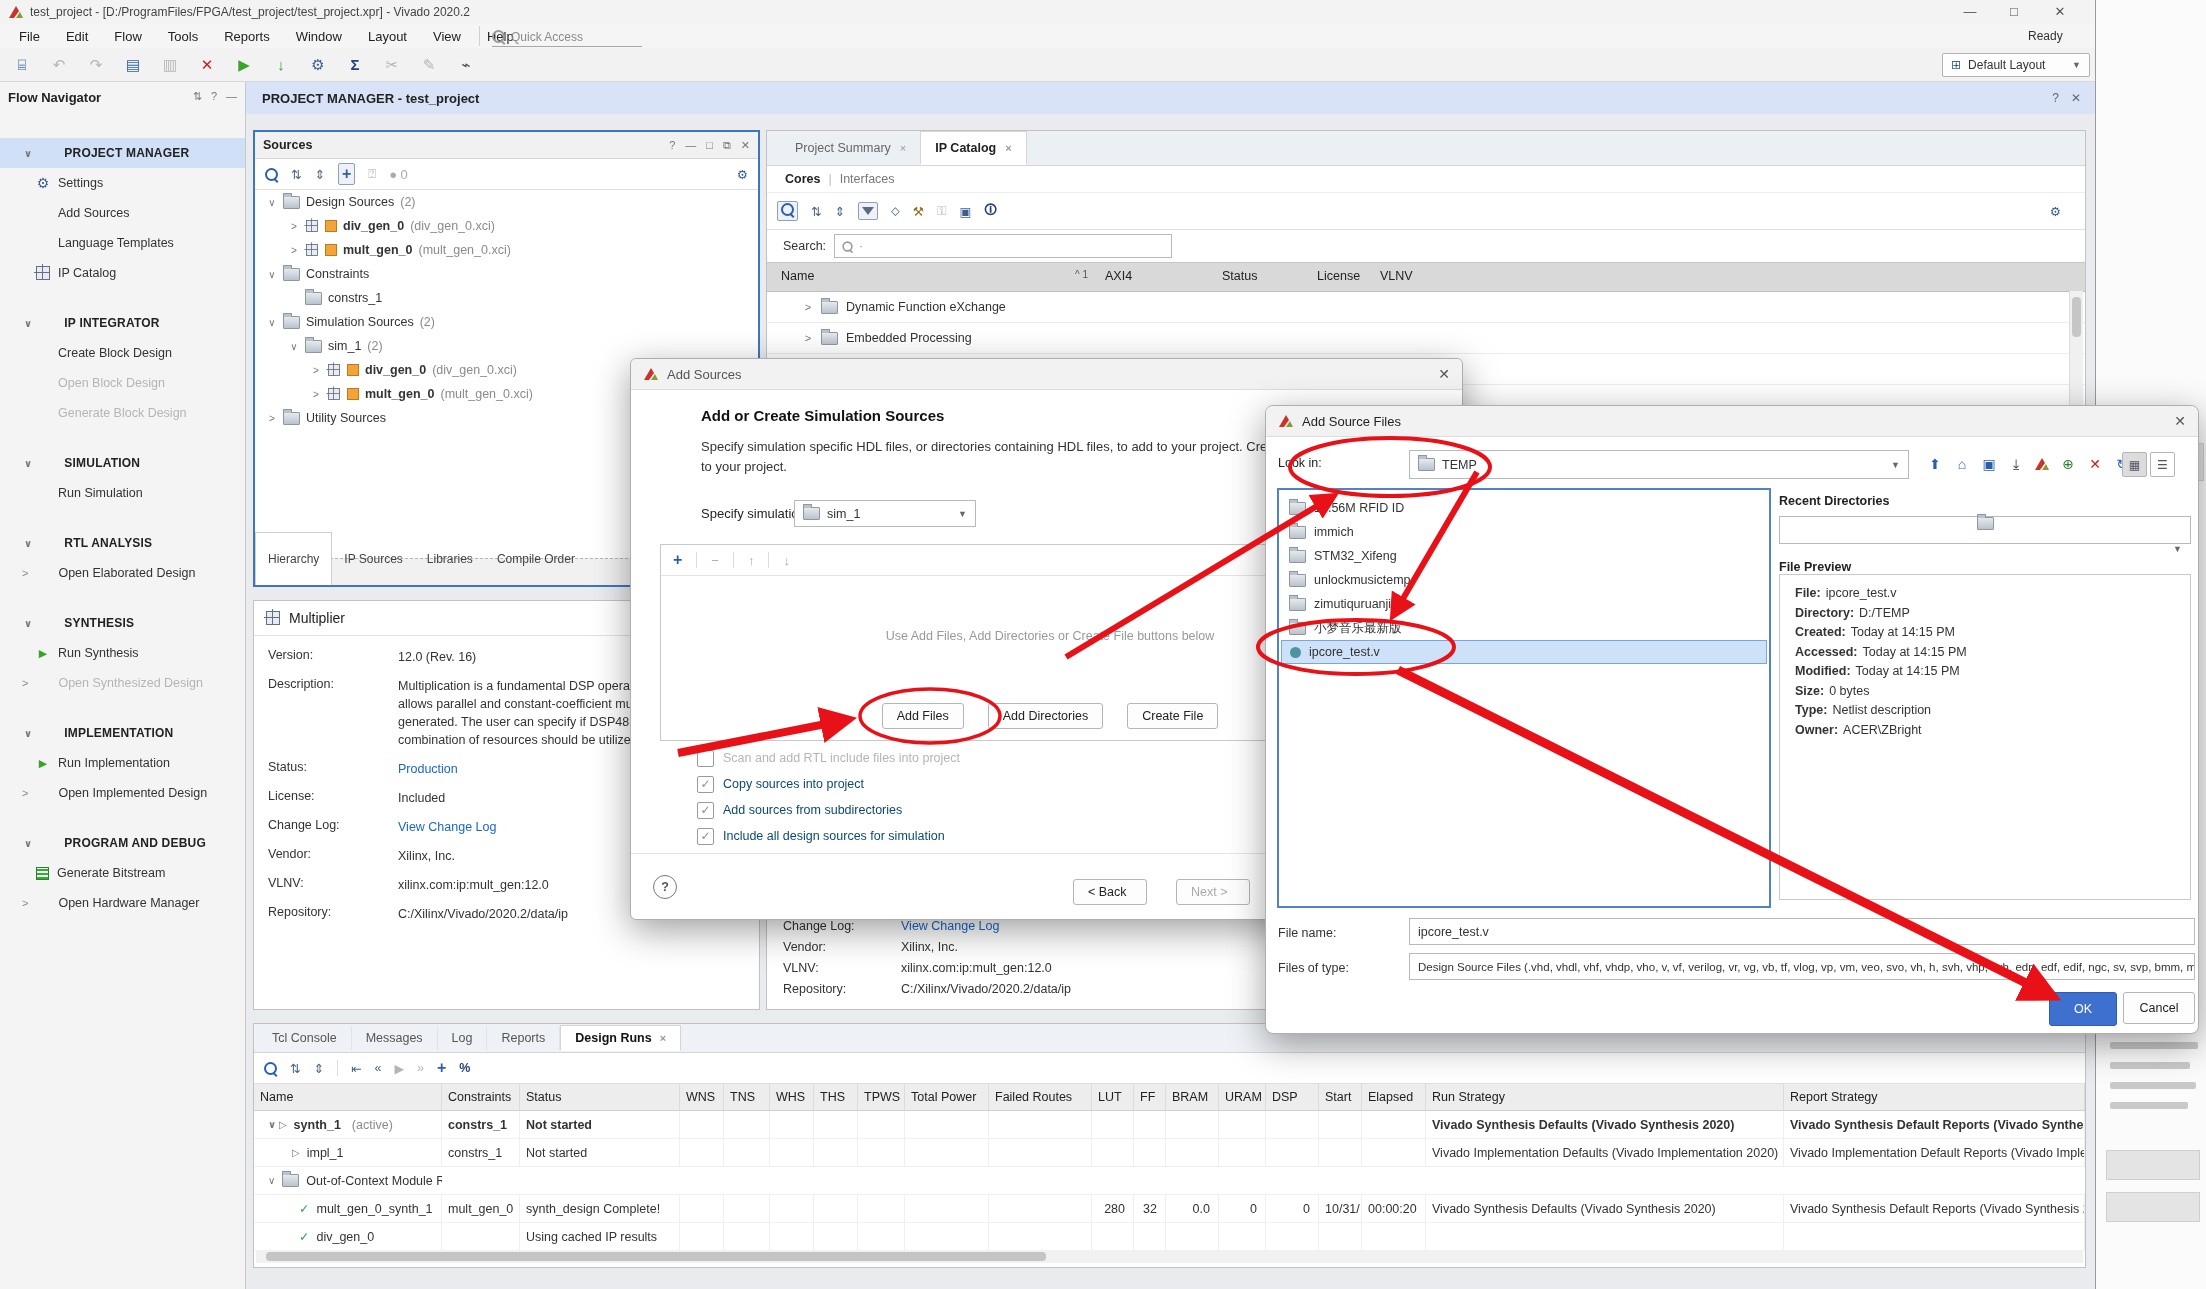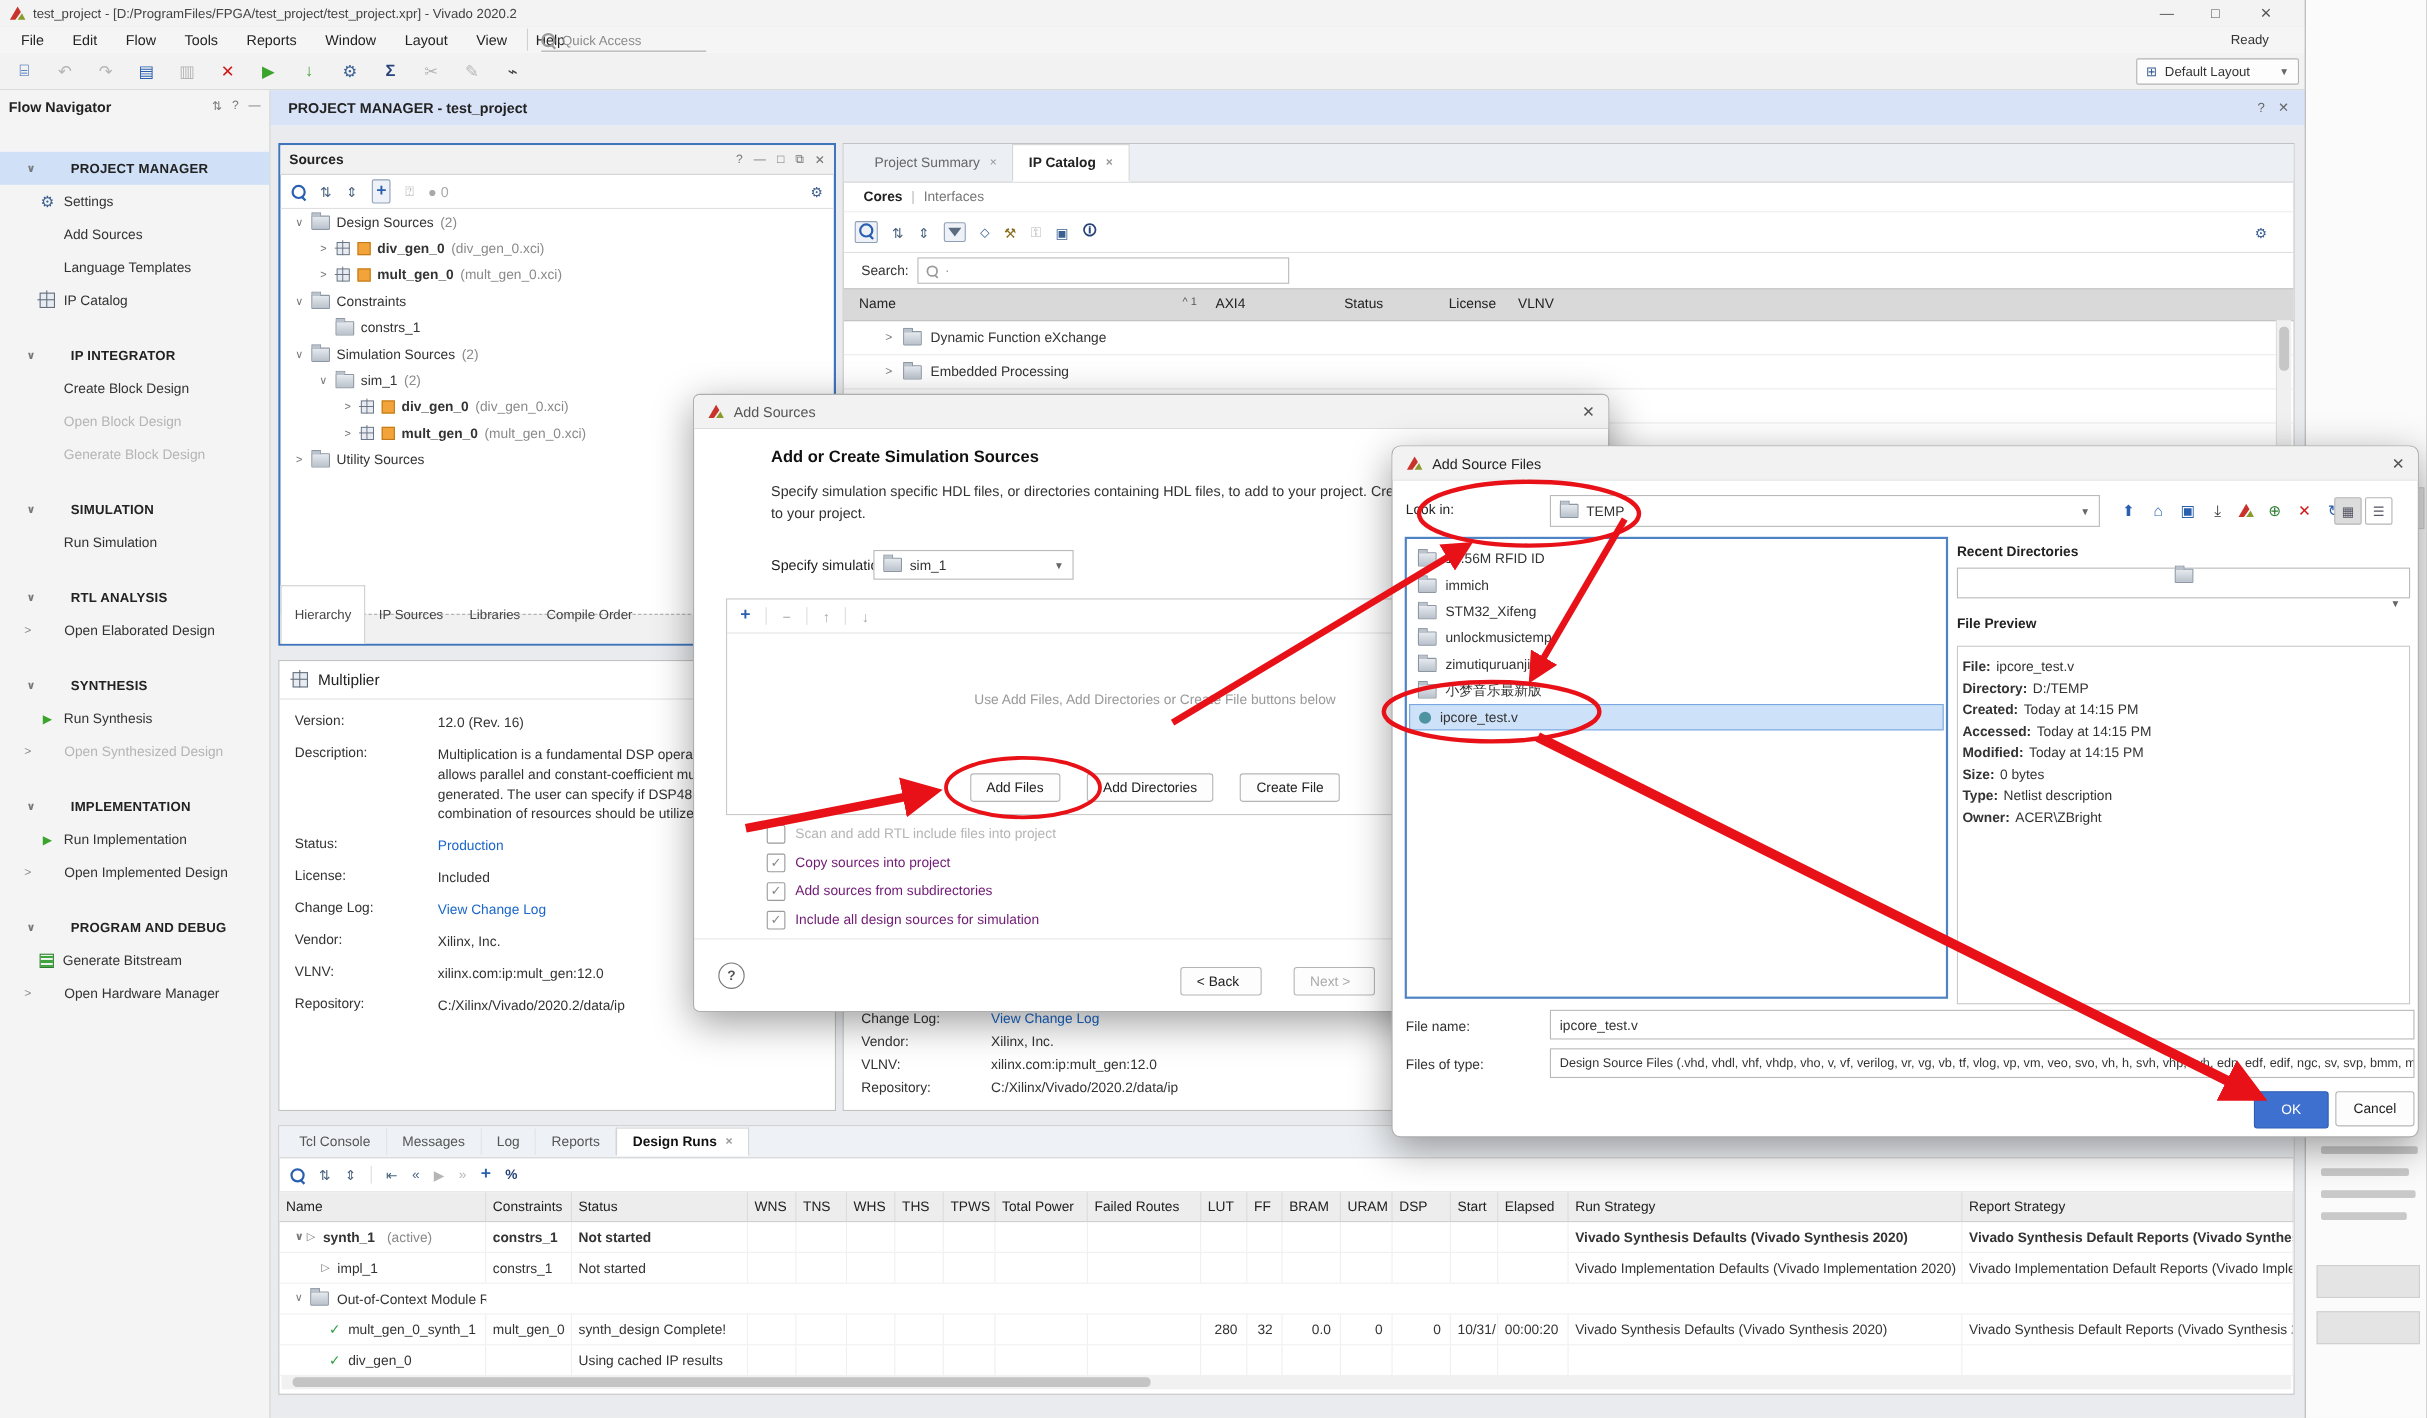--- a/index.html
+++ b/index.html
@@ -129,21 +129,21 @@
   .combo{border:1px solid #b9b9b9;background:#fff;display:flex;align-items:center;gap:7px;padding:0 8px;box-sizing:border-box;}
   .as-combo{position:absolute;left:163px;top:141px;width:182px;height:27px;}
   .filebox{position:absolute;left:29px;top:185px;width:778px;height:195px;border:1px solid #c9c9c9;}
   .fb-tools{height:30px;border-bottom:1px solid #e4e4e4;display:flex;align-items:center;gap:14px;padding-left:12px;}
   .plus{color:#2a5fb0;font-weight:bold;font-size:16px;}
   .gray-g{color:#a9a9a9;font-size:13px;}
   .fb-hint{position:absolute;left:0;right:0;top:84px;text-align:center;color:#999;font-size:12.5px;}
   .fb-btns{position:absolute;left:0;right:0;bottom:11px;display:flex;justify-content:center;gap:24px;}
   .btn{height:26px;background:#fdfdfd;border:1px solid #b5b5b5;border-radius:3px;display:flex;align-items:center;padding:0 14px;font-size:12.5px;color:#222;box-sizing:border-box;}
   .cbs{position:absolute;left:66px;top:386px;}
-  .cb{display:flex;align-items:center;gap:9px;height:26px;color:#701a75;}
+  .cb{display:flex;align-items:center;gap:9px;height:26px;color:#0c4a6e;}
   .cb.dis{color:#a5a5a5;}
   .cbbox{width:15px;height:15px;border:1px solid #9a9a9a;border-radius:2px;background:#fff;display:flex;align-items:center;justify-content:center;font-size:12px;color:#8a8a8a;}
   .cbbox.chk2::after{content:"✓";}
   .as-sep{position:absolute;left:0;right:0;top:494px;height:1px;background:#e5e5e5;}
   .helpq{position:absolute;left:22px;top:516px;width:22px;height:22px;border:1.5px solid #777;border-radius:50%;text-align:center;line-height:22px;color:#555;font-weight:bold;}
   .as-back{position:absolute;left:442px;top:520px;width:74px;}
   .as-next{position:absolute;left:545px;top:520px;width:74px;color:#aaa;}
   
   .fdlg{left:1265px;top:405px;width:934px;height:629px;z-index:20;border-radius:8px;}
   .fd-lookin-lbl{position:absolute;left:12px;top:50px;font-size:12.5px;color:#222;}
@@ -152,21 +152,21 @@
   .fd-ic{width:18px;height:20px;display:flex;align-items:center;justify-content:center;font-size:14px;color:#2a5fb0;}
   .viewtog{position:absolute;left:856px;top:46px;display:flex;gap:3px;}
   .vt{width:23px;height:23px;border:1px solid #b5b5b5;border-radius:2px;display:flex;align-items:center;justify-content:center;font-size:12px;color:#556;}
   .vt.pressed{background:#dcdcdc;}
   .fd-list{position:absolute;left:11px;top:82px;width:494px;height:420px;border:2px solid #4f83c5;background:#fff;box-sizing:border-box;padding-top:6px;}
   .fl-row{height:24px;display:flex;align-items:center;gap:8px;padding-left:8px;color:#333;margin:0 2px;}
   .fl-row.sel{background:#cde1f8;border:1px solid #7aa7e0;box-sizing:border-box;}
   .fd-right{position:absolute;left:513px;top:88px;width:414px;}
   .fd-right .sec{font-weight:bold;color:#222;font-size:12.5px;}
   .fd-combo{width:412px;height:28px;margin-top:8px;font-size:12px;flex-direction:column;}
-  .fd-preview{width:412px;height:326px;border:1px solid #c9c9c9;margin-top:13px;box-sizing:border-box;padding:9px 4px;}
+  .fd-preview{width:412px;height:326px;border:1px solid #c9c9c9;margin-top:0;box-sizing:border-box;padding:9px 15px;}
   .fd-preview .kv{margin-bottom:1.5px;line-height:18px;}
   .fd-preview .kv-l{font-weight:bold;margin-right:5px;}
   .fd-fn-lbl{position:absolute;left:12px;top:520px;font-size:12.5px;}
   .fd-fn{position:absolute;left:143px;top:512px;width:786px;height:27px;border:1px solid #b9b9b9;display:flex;align-items:center;padding-left:8px;box-sizing:border-box;}
   .fd-ft-lbl{position:absolute;left:12px;top:555px;font-size:12.5px;}
   .fd-ft{position:absolute;left:143px;top:547px;width:786px;height:27px;border:1px solid #b9b9b9;display:flex;align-items:center;padding-left:8px;box-sizing:border-box;font-size:11.5px;white-space:nowrap;overflow:hidden;}
   .fd-ok{position:absolute;left:783px;top:586px;width:66px;height:32px;background:#3e70cf;color:#fff;border:1px solid #2d5cb5;border-radius:3px;display:flex;align-items:center;justify-content:center;}
   .fd-cancel{position:absolute;left:857px;top:586px;width:72px;height:32px;}
   
   .anno{left:0;top:0;width:2206px;height:1289px;z-index:40;pointer-events:none;}

